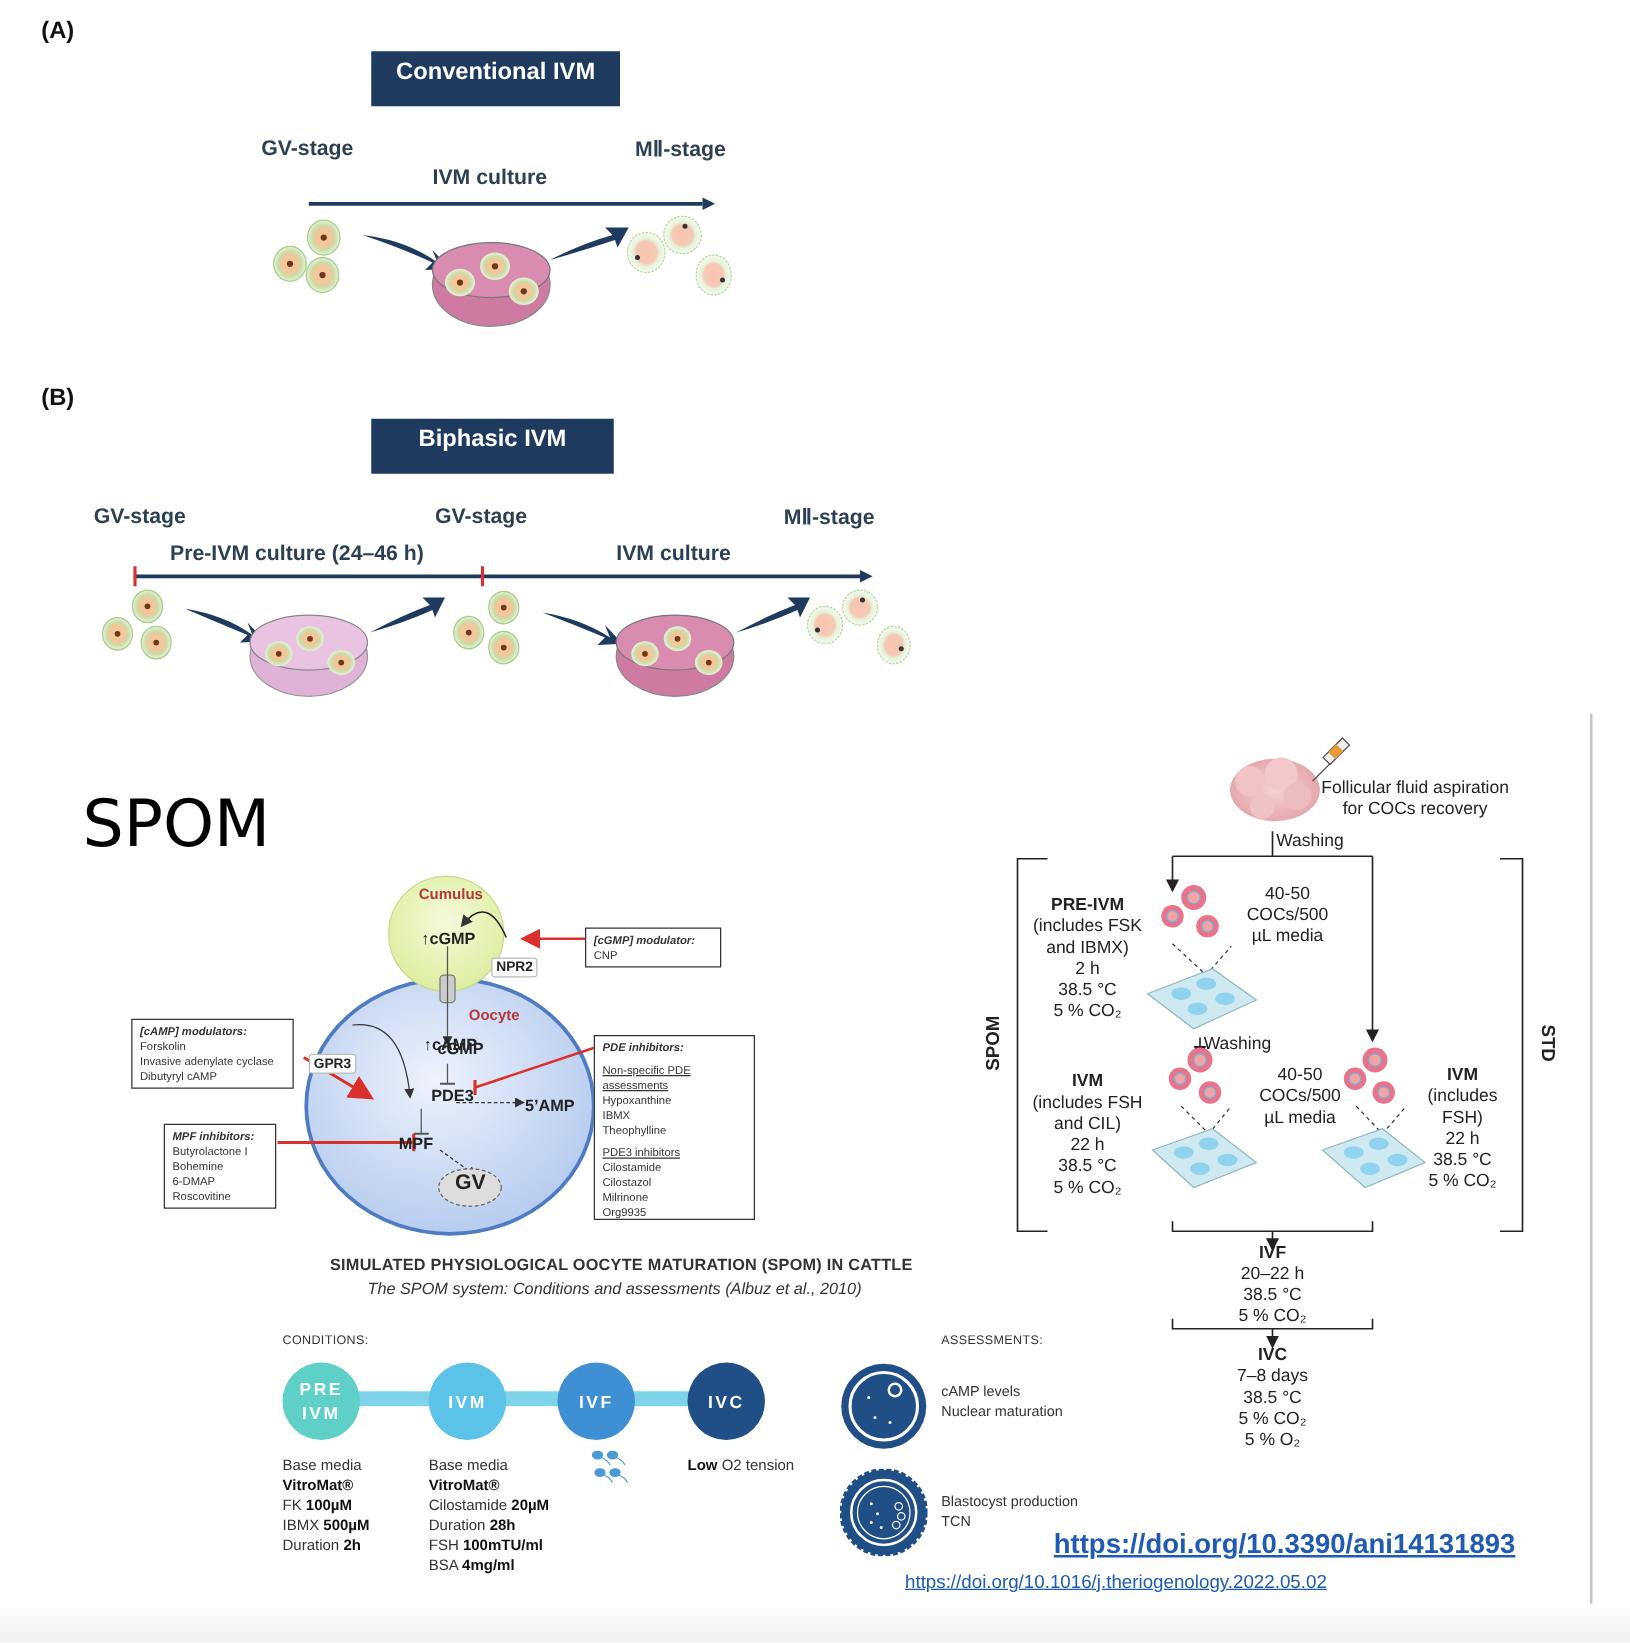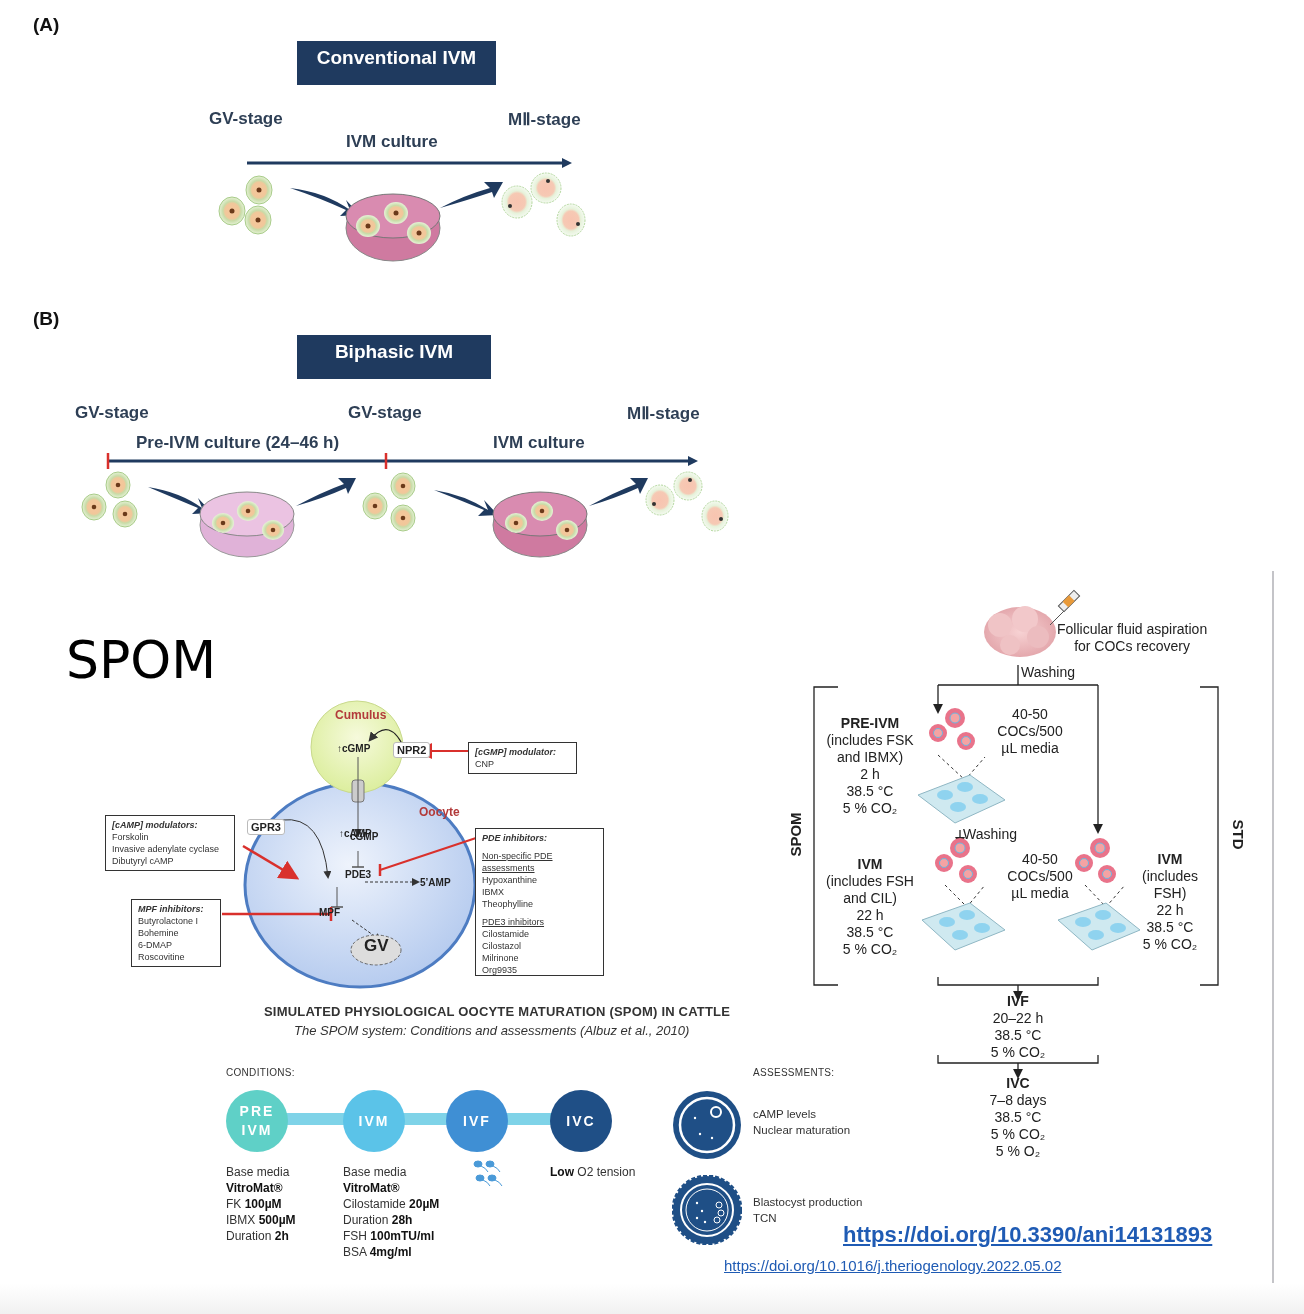--- a/index.html
+++ b/index.html
@@ -18,22 +18,22 @@
   .flow-bold { font-weight:bold; }
   .cond-head { font-size:10px; font-weight:normal; color:#333; letter-spacing:0.3px; }
   .step-circle { border-radius:50%; color:#fff; font-weight:bold; text-align:center; display:flex;
                  align-items:center; justify-content:center; letter-spacing:2px; font-size:14px; line-height:19px; }
   .cond-text { font-size:12px; color:#333; line-height:16px; }
   .cond-text b { color:#111; }
   .link { color:#1f5bb4; text-decoration:underline; white-space:nowrap; }
   .rot { transform-origin:center; transform:rotate(-90deg); font-weight:bold; font-size:15px; }
   .rot90 { transform-origin:center; transform:rotate(90deg); font-weight:bold; font-size:15px; }
   .red-lbl { color:#b23a3a; font-weight:bold; font-size:12px; }
-  .tag { background:#fff; border:1px solid #bbb; border-radius:3px; font-weight:bold; font-size:11px; padding:1px 3px; }
-  .path-txt { font-weight:bold; font-size:10px; color:#222; }
+  .tag { background:#fff; border:1px solid #bbb; border-radius:3px; font-weight:bold; font-size:11px; padding:1px 3px;margin-top:24px; }
+  .path-txt { font-weight:bold; font-size:13px; color:#222; }
 </style>
 </head>
 <body>
 
 <div class="abs panel-label" style="left:33px;top:14px;">(A)</div>
 <div class="abs title-box" style="left:297px;top:41px;width:199px;">Conventional IVM</div>
 <div class="abs stage" style="left:209px;top:109px;">GV-stage</div>
 <div class="abs stage" style="left:508px;top:109px;">MⅡ-stage</div>
 <div class="abs culture" style="left:346px;top:132px;">IVM culture</div>
 
@@ -189,21 +189,21 @@
 
   <line x1="378" y1="56" x2="330" y2="56" stroke="#d9302c" stroke-width="2" marker-end="url(#arrRed)"></line>
   <line x1="153" y1="151" x2="205" y2="182" stroke="#d9302c" stroke-width="2.5" marker-end="url(#arrRed)"></line>
   <line x1="395" y1="140" x2="290" y2="175" stroke="#d9302c" stroke-width="2"></line>
   <line x1="290" y1="169" x2="290" y2="181" stroke="#d9302c" stroke-width="2.5"></line>
   <line x1="132" y1="219" x2="241" y2="219" stroke="#d9302c" stroke-width="2.5"></line>
   <line x1="241" y1="212" x2="241" y2="226" stroke="#d9302c" stroke-width="2.5"></line>
 </svg>
 
 <div class="abs red-lbl" style="left:335px;top:708px;">Cumulus</div>
-<div class="abs red-lbl" style="left:375px;top:805px;margin-left:44px;">Oocyte</div>
+<div class="abs red-lbl" style="left:375px;top:805px;">Oocyte</div>
 <div class="abs path-txt" style="left:337px;top:743px;">↑cGMP</div>
 <div class="abs tag" style="left:393px;top:742px;">NPR2</div>
 <div class="abs tag" style="left:247px;top:819px;">GPR3</div>
 <div class="abs path-txt" style="left:350px;top:831px;">cGMP</div>
 <div class="abs path-txt" style="left:345px;top:869px;">PDE3</div>
 <div class="abs path-txt" style="left:307px;top:828px;margin-left:32px;">↑cAMP</div>
 <div class="abs path-txt" style="left:420px;top:877px;">5’AMP</div>
 <div class="abs path-txt" style="left:319px;top:907px;">MPF</div>
 <div class="abs" style="left:364px;top:936px;font-weight:bold;font-size:17px;">GV</div>
 

